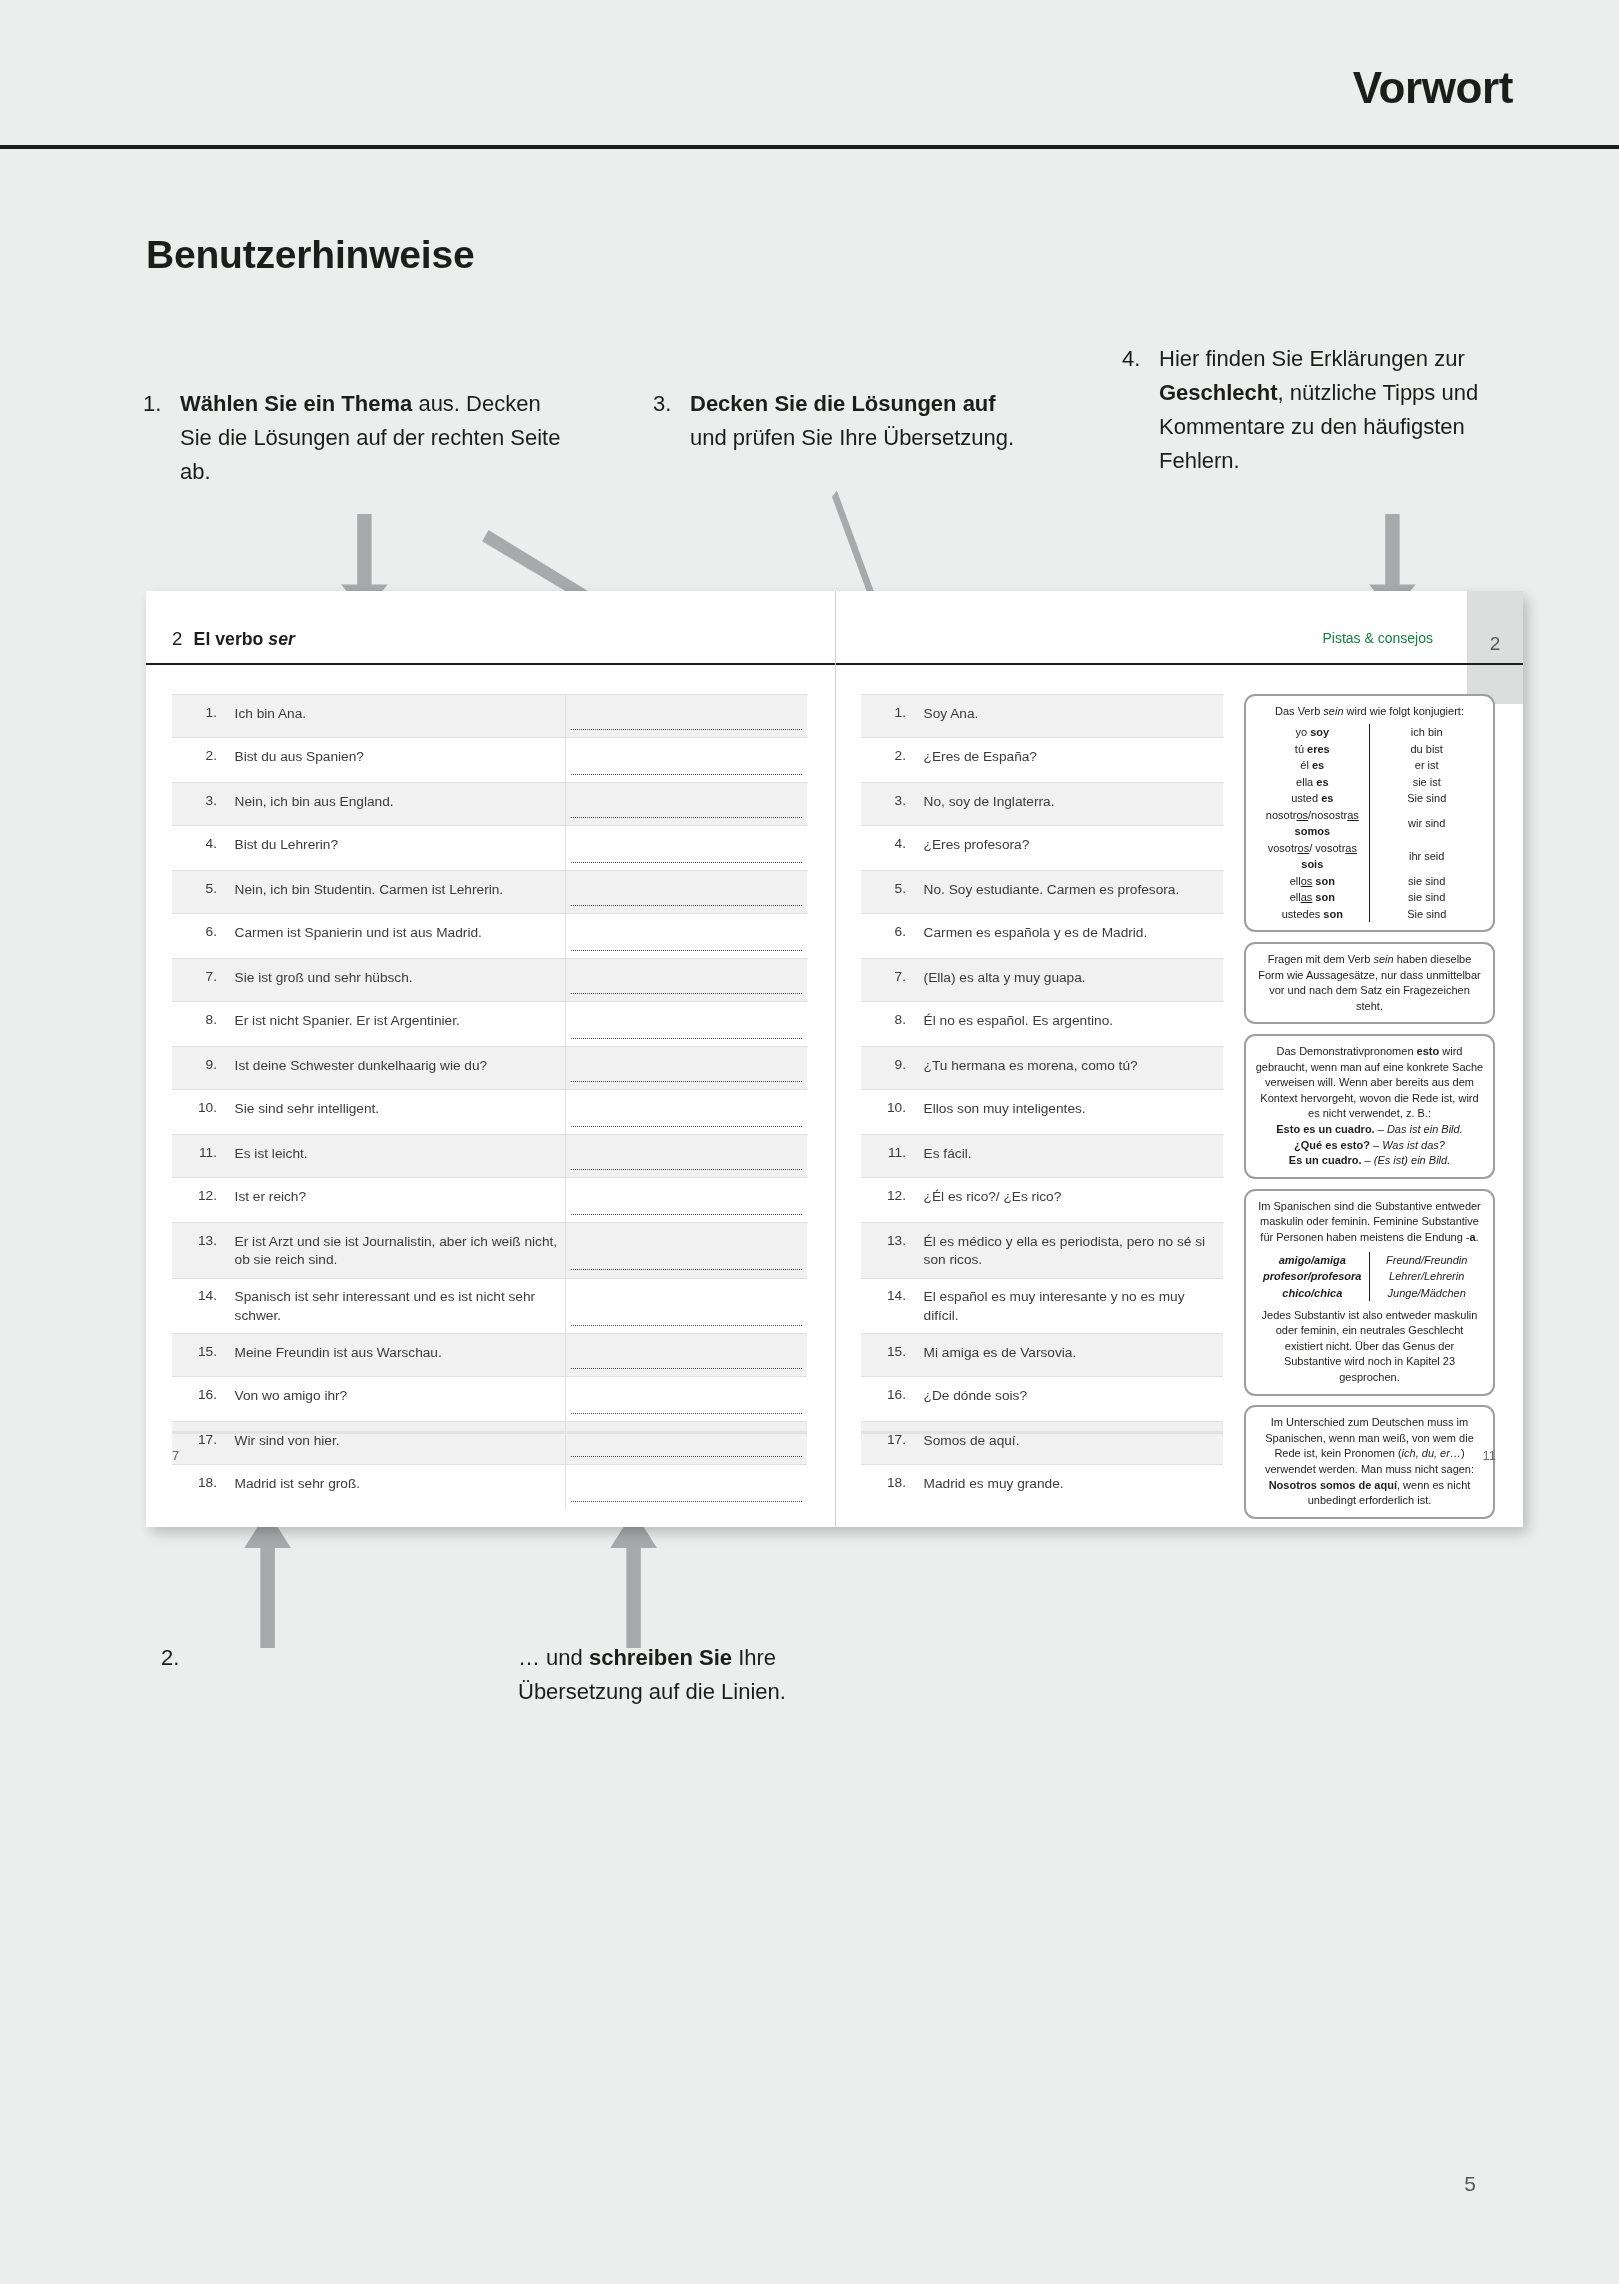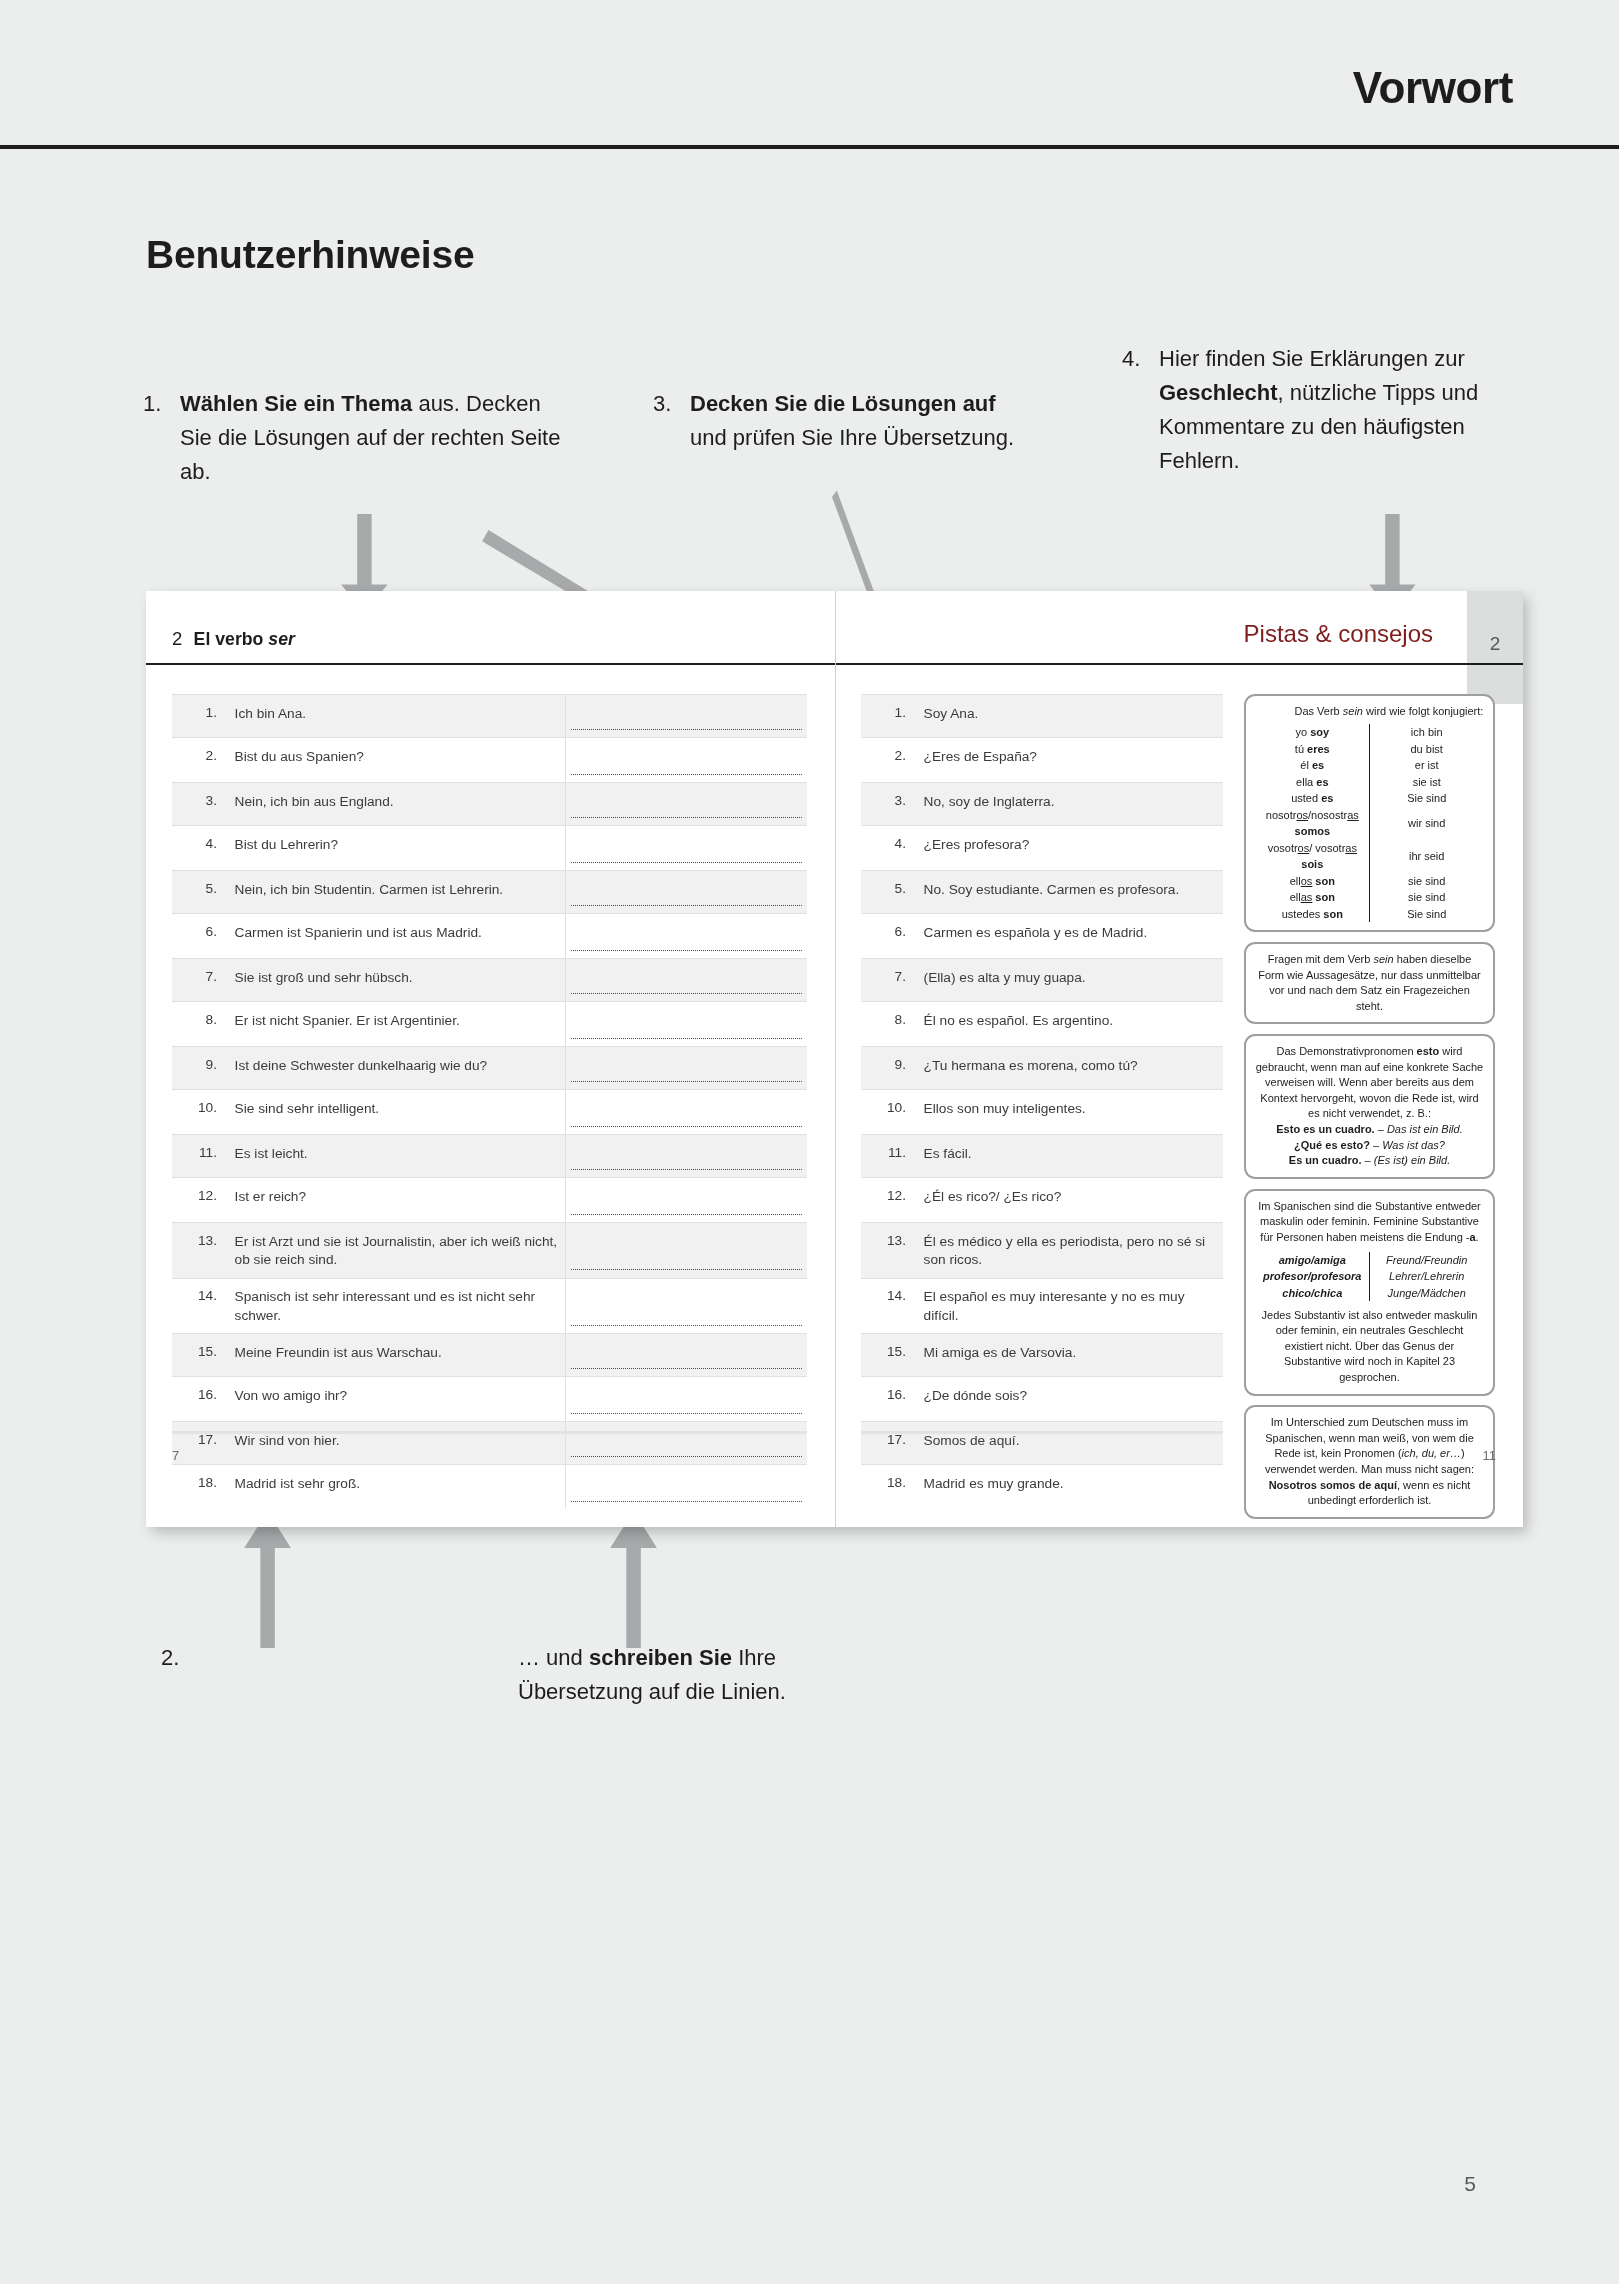--- a/index.html
+++ b/index.html
@@ -72,22 +72,22 @@
     background:#1d1d1b;
   }
   .hdr-left{
     position:absolute; left:26px; top:37px;
     font-size:17.7px; color:#1d1d1b;
   }
   .hdr-left .chap{ font-weight:400; margin-right:11.3px; font-size:18.5px; }
   .hdr-left .ttl{ font-weight:700; }
   .hdr-left .ttl i{ font-style:italic; }
   .hdr-right{
-    position:absolute; right:90px; top:29px;
-    font-size:24px; color:#7f1d1d;
+    position:absolute; right:90px; top:39px;
+    font-size:14px; color:#15803d;
   }
   .tab{
     position:absolute; right:0; top:0; width:56px; height:113px;
     background:#dcdddd;
     border-bottom-left-radius:8px;
   }
   .tab .tabnum{
     position:absolute; left:0; top:42px; width:56px; text-align:center;
     font-size:19px; color:#58595b;
   }
@@ -150,21 +150,21 @@
     margin-bottom:9.6px;
     padding:8px 9.6px;
     box-sizing:border-box;
     font-size:11px;
     line-height:1.42;
     color:#1d1d1b;
     text-align:center;
   }
   .tipbox b{ font-weight:700; }
   .tipbox i{ font-style:italic; }
-  .tip-head{ margin-bottom:4.8px;text-align:right; }
+  .tip-head{ margin-bottom:4.8px; }
   .conj{
     display:flex; justify-content:center; align-items:stretch;
   }
   .conj .col{
     width:50%;
     display:flex; flex-direction:column;
   }
   .conj .col.es{ border-right:1.6px solid #1d1d1b; }
   .conj .row{ line-height:1.5; font-size:11px; }
   .conj .row u{ text-decoration:underline; }

